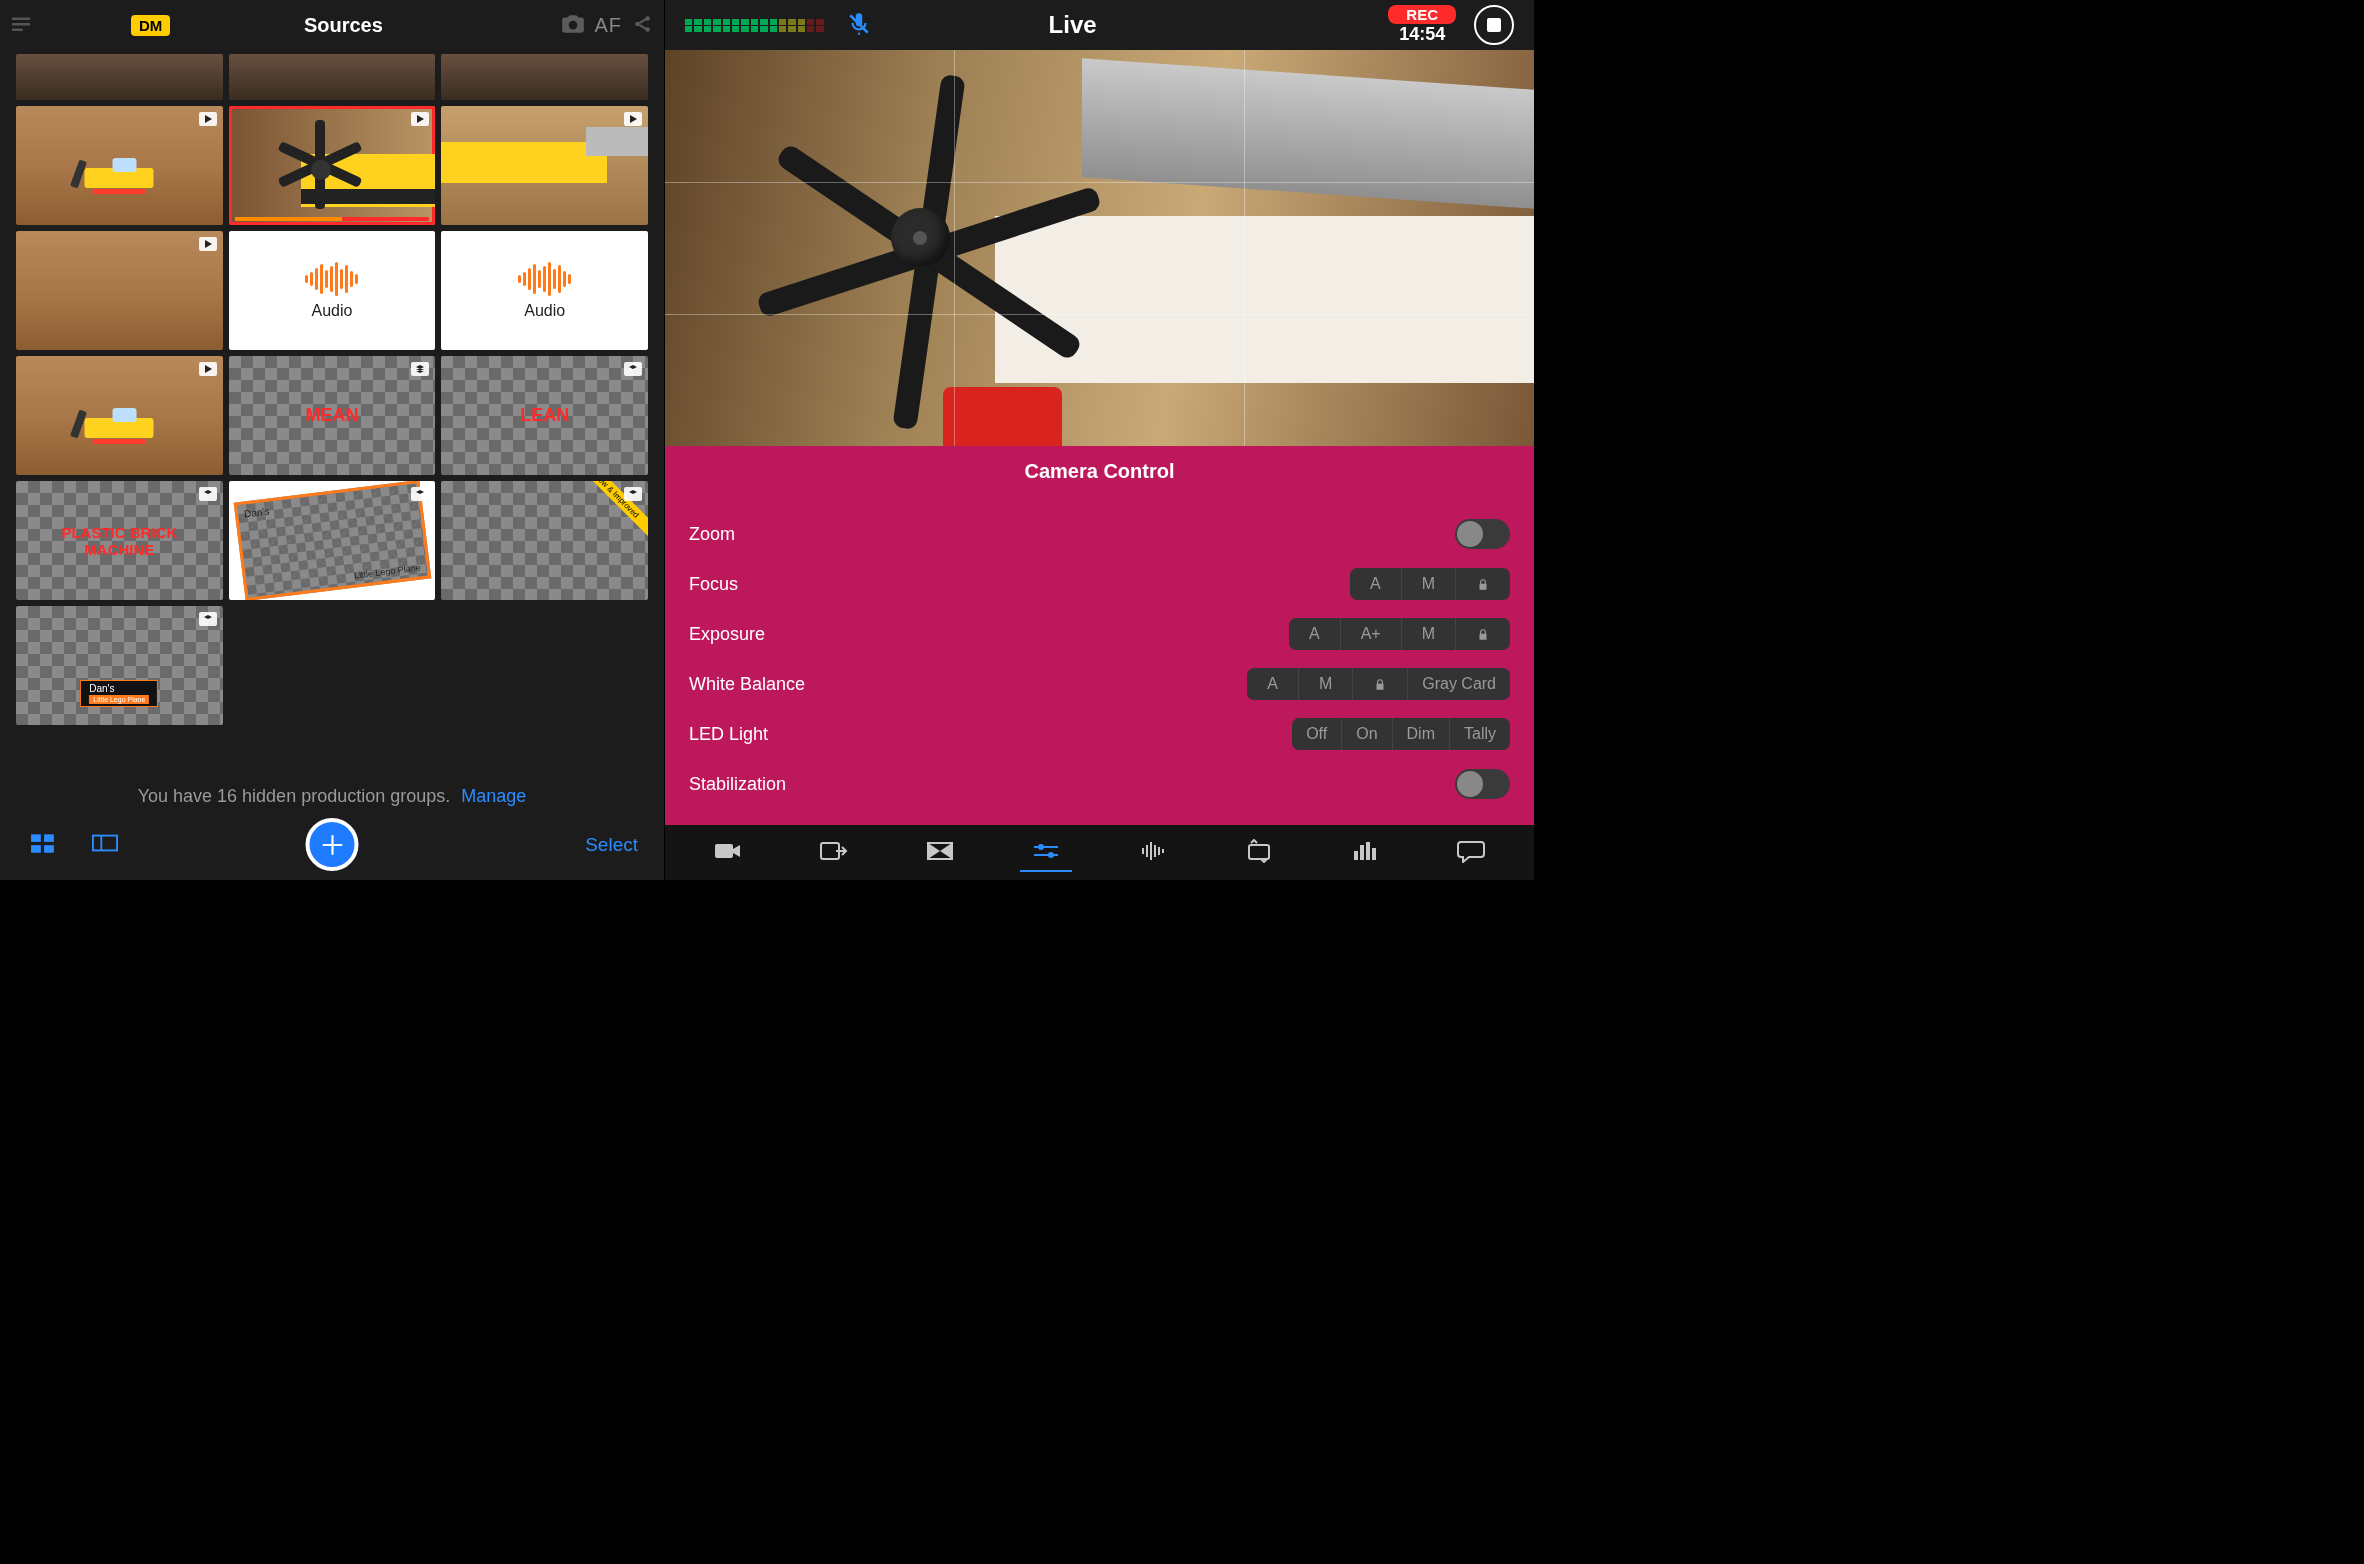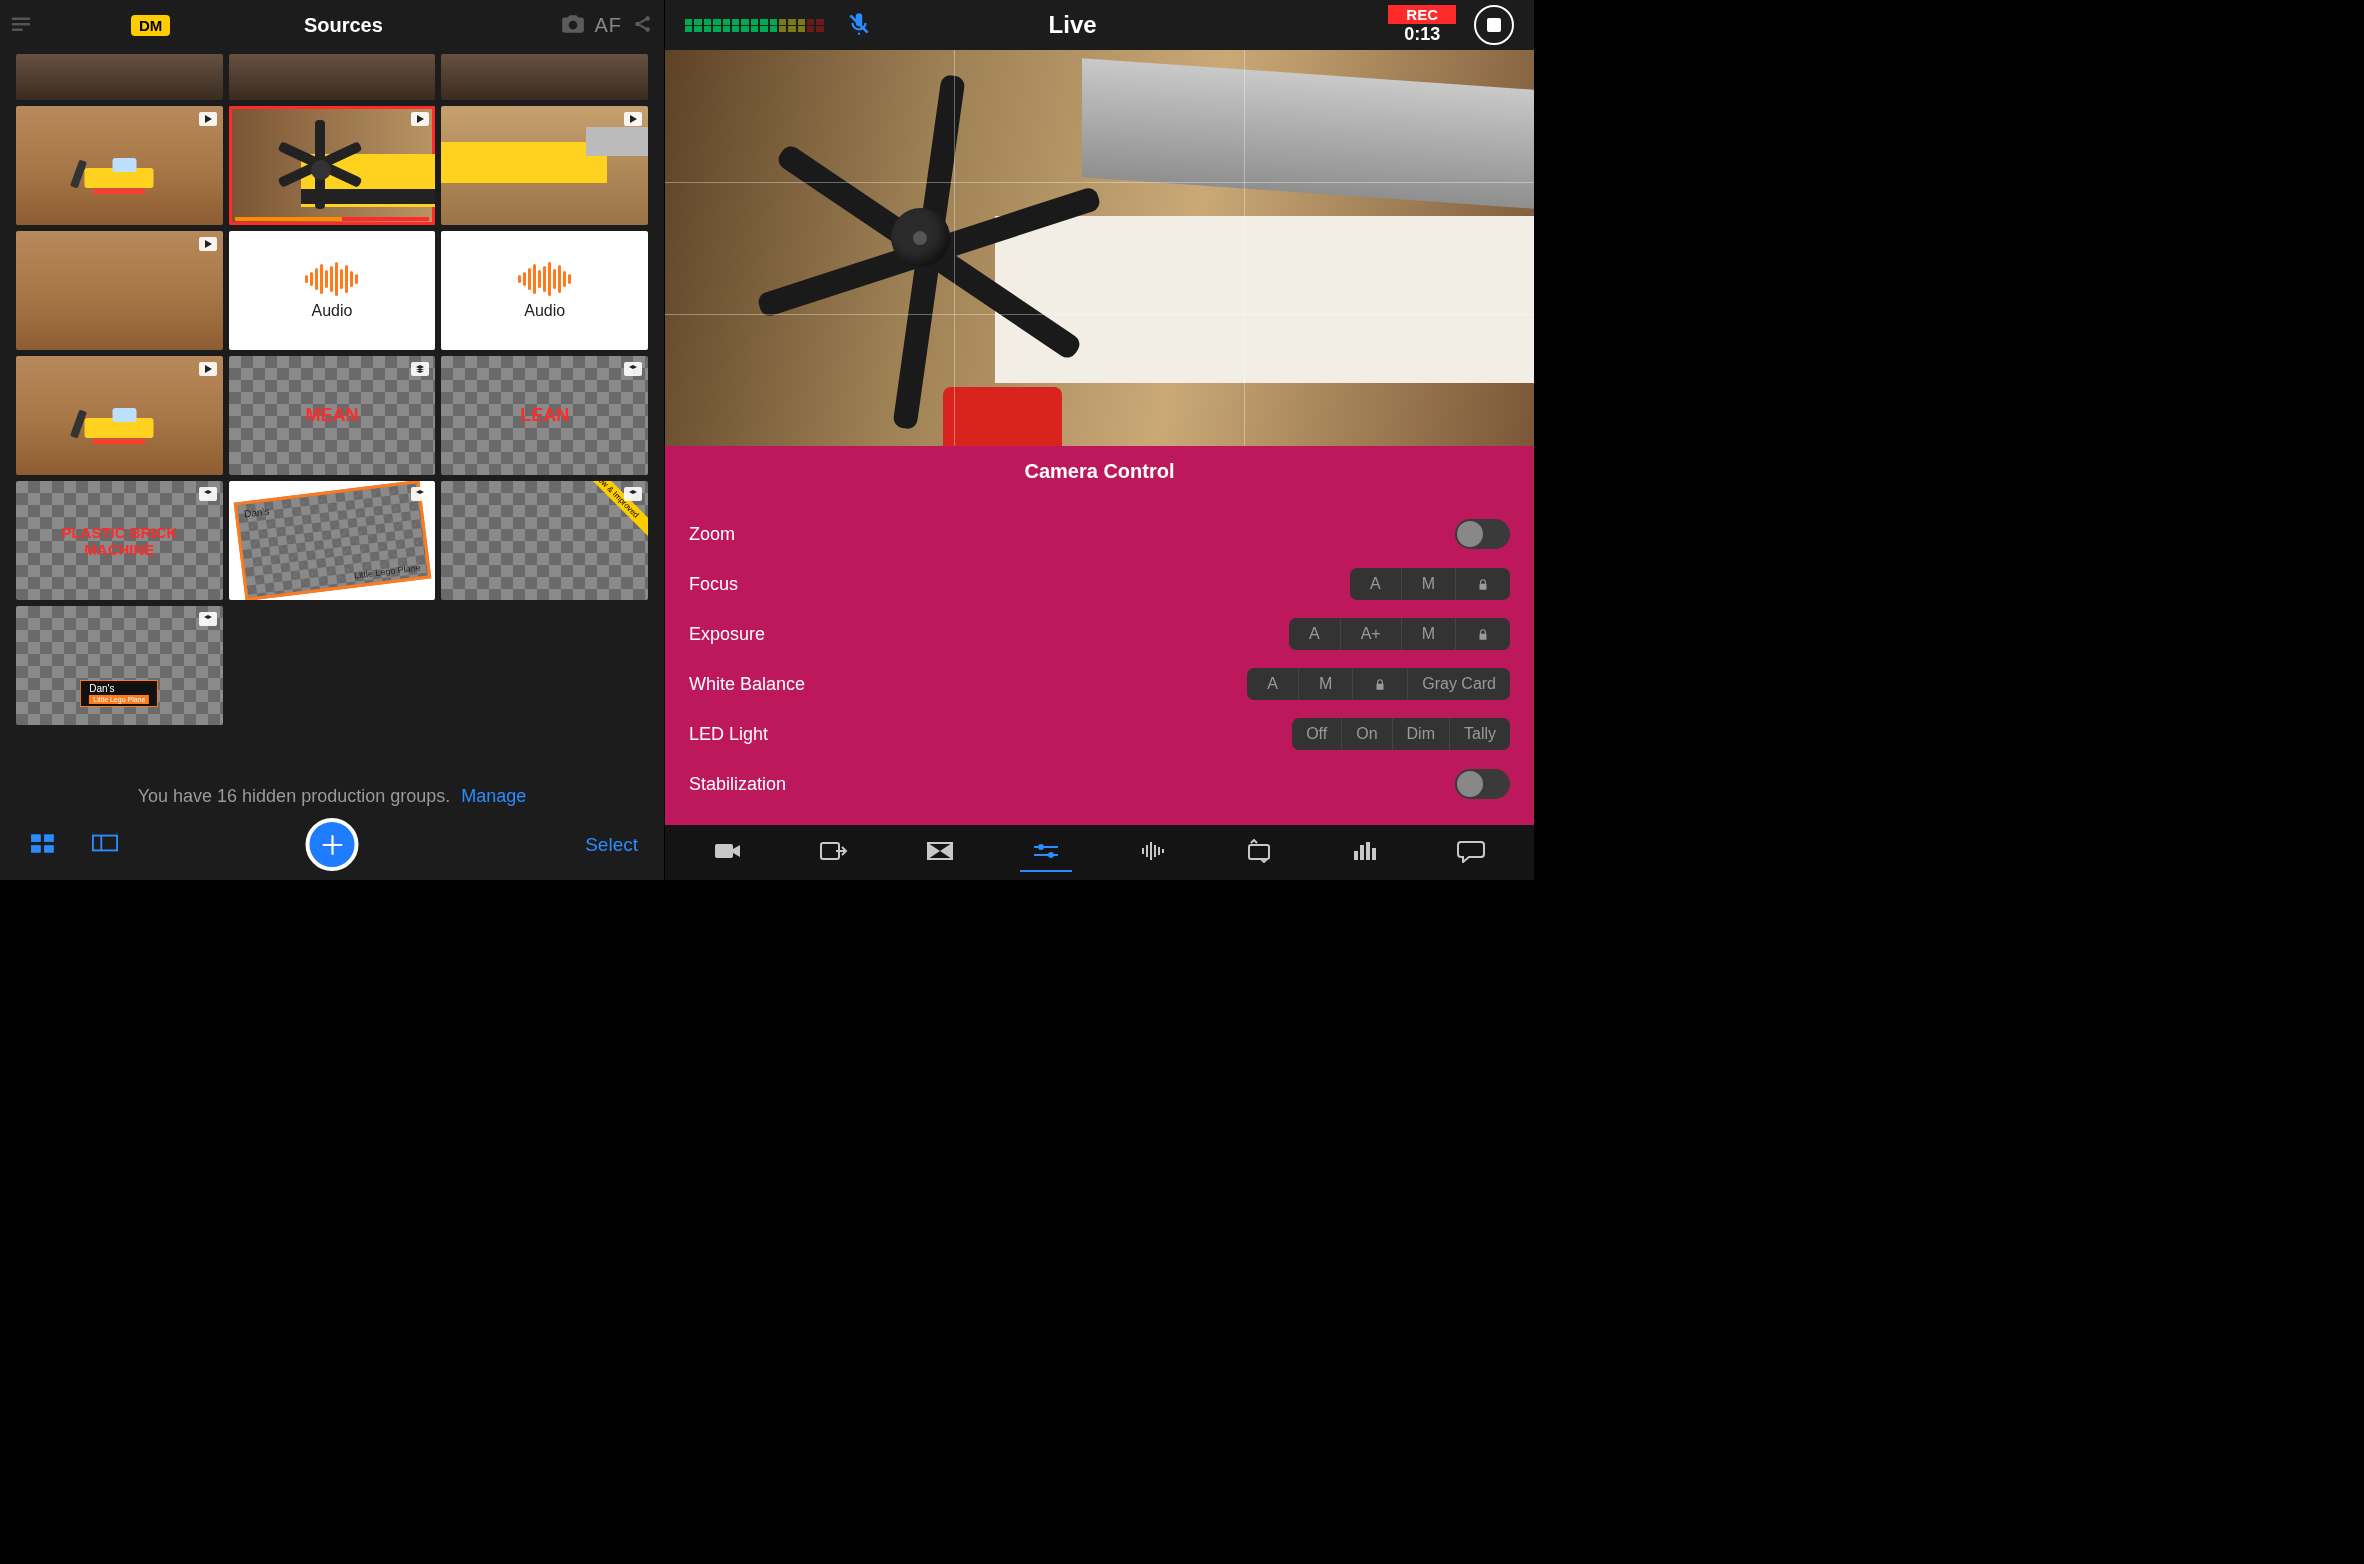--- a/index.html
+++ b/index.html
@@ -87,21 +87,21 @@
   
   .right-panel{ flex:1; display:flex; flex-direction:column; background:#be185d;}
   .rp-header{ height:50px; display:flex; align-items:center; padding:0 20px; gap:18px; background:#1c1c1c;}
   .vu{ display:flex; gap:2px; align-items:flex-end;}
   .vu .col{ display:flex; flex-direction:column; gap:1px;}
   .vu .seg{ width:7.4px; height:6px; background:#0a5; }
   .vu .col:nth-child(n+11) .seg{ background:#7a7a1a;}
   .vu .col:nth-child(n+14) .seg{ background:#6a1a1a;}
   .mic-muted svg{ width:26px; height:26px; }
   .rp-title{ flex:1; text-align:center; font-size:24px; font-weight:600; margin-left:-119px;}
-  .rec-pill{ background:#ff2a2a; color:#fff; font-size:15px; font-weight:700; padding:1px 18px; border-radius:0;}
+  .rec-pill{ background:#ff2a2a; color:#fff; font-size:15px; font-weight:700; padding:1px 18px; border-radius:8px;}
   .rec-wrap{ display:flex; flex-direction:column; align-items:center; gap:0;}
   .rec-time{ font-size:18px; font-weight:600;}
   .stop-btn{ width:40px; height:40px; border-radius:50%; border:2.5px solid #fff; background:transparent; display:flex; align-items:center; justify-content:center; cursor:pointer;}
   .stop-btn .sq{ width:14px; height:14px; background:#fff; border-radius:2px;}
 
   .preview{ position:relative; height:396px; margin:0; overflow:hidden; background:linear-gradient(100deg,#5e4226 0%,#9d8054 30%,#caa977 60%,#7a5737 100%);}
   .preview .pbody{ position:absolute; right:0; top:42%; width:62%; height:42%; background:#f2eee6; }
   .preview .ystripe{ position:absolute; right:0; top:42%; width:62%; height:16%; background:#ffd21f;}
   .preview .bstripe{ position:absolute; right:0; top:58%; width:62%; height:10%; background:#1a1a1a;}
   .preview .wing{ position:absolute; right:0; top:6%; width:52%; height:30%; background:linear-gradient(#c9c9c9,#8f8f8f); transform:skewY(4deg);}
@@ -413,21 +413,21 @@
       </div>
       <button class="icon-btn mic-muted">
         <svg viewBox="0 0 24 24">
             <path fill="#2b8cff" d="M12 2a3 3 0 013 3v6a3 3 0 01-6 0V5a3 3 0 013-3zm7 9a7 7 0 01-14 0h2a5 5 0 0010 0h2zM11 20h2v2h-2z"></path>
             <line x1="4" y1="4" x2="20" y2="20" stroke="#2b8cff" stroke-width="2.5"></line>
           </svg>
       </button>
       <div class="rp-title">Live</div>
       <div class="rec-wrap">
         <div class="rec-pill">REC</div>
-        <div class="rec-time">0:13</div>
+        <div class="rec-time">14:54</div>
       </div>
       <button class="stop-btn">
           <div class="sq"></div>
         </button>
     </div>
 
     <div class="preview">
       <div class="wing"></div>
       <div class="ystripe"></div>
         <div class="bstripe"></div>

